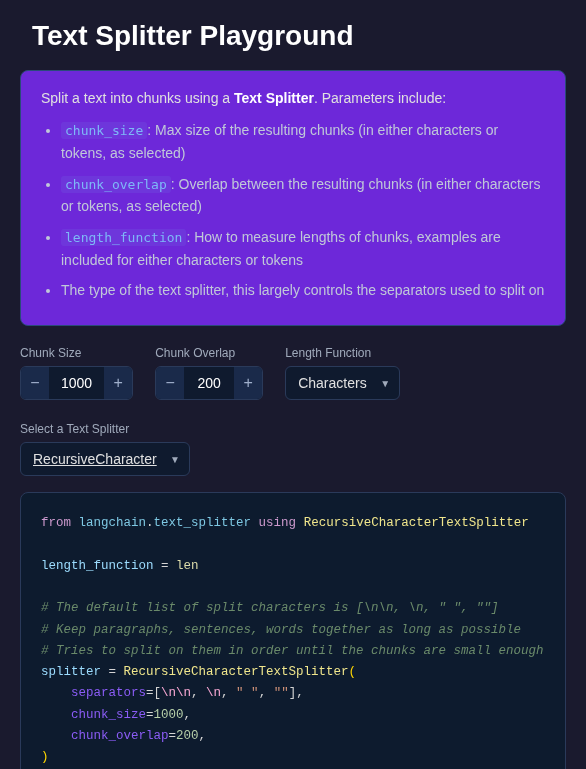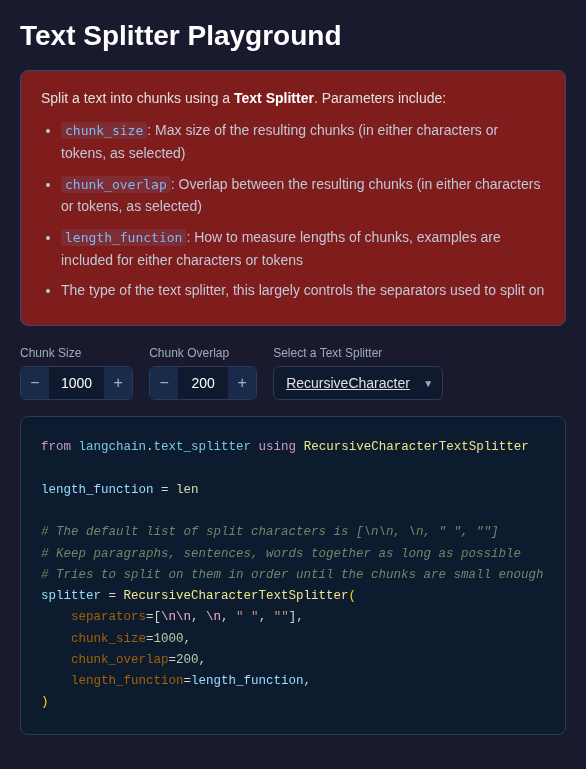--- a/index.html
+++ b/index.html
@@ -10,23 +10,24 @@
       font-size: 14px;
       min-height: 769px;
       width: 586px;
       padding: 20px;
     }
     h1 {
       color: #ffffff;
       font-size: 28px;
       font-weight: 800;
       margin-bottom: 18px;
+      margin-left: 12px;
     }
     .info-box {
-      background: #7f1d1d;
+      background: #6d28d9;
       border: 1px solid #2a4a7a;
       border-radius: 8px;
       padding: 16px 20px;
       margin-bottom: 20px;
       line-height: 1.6;
     }
     .info-box p {
       margin-bottom: 10px;
     }
     .info-box strong {
@@ -44,21 +45,21 @@
     .info-box ul li code {
       color: #7eb8f7;
       background: rgba(126,184,247,0.1);
       padding: 1px 4px;
       border-radius: 3px;
       font-family: monospace;
       font-size: 13px;
     }
     .controls-row {
       display: flex;
-      gap: 16px;
+      gap: 22px;
       align-items: flex-start;
       margin-bottom: 16px;
       flex-wrap: wrap;
     }
     .control-group {
       display: flex;
       flex-direction: column;
       gap: 6px;
     }
     .control-label {
@@ -131,21 +132,21 @@
       line-height: 1.7;
       overflow-x: auto;
     }
     .code-line { white-space: pre; }
     .kw-from { color: #cc99cd; }
     .kw-import { color: #cc99cd; }
     .mod-name { color: #7ec8e3; }
     .cls-name { color: #f0e68c; }
     .comment { color: #6a8a6a; font-style: italic; }
     .var-name { color: #9cdcfe; }
-    .param-name { color: #a16207; }
+    .param-name { color: #8b5cf6; }
     .number { color: #b5cea8; }
     .string { color: #ce9178; }
     .fn-name { color: #dcdcaa; }
     .paren { color: #ffd700; }
     .bracket { color: #f9a8d4; }
     .text-white { color: #d4d4d4; }
   </style>
 </head>
 <body>
 
@@ -175,20 +176,29 @@
 
   <div class="control-group">
     <span class="control-label">Chunk Overlap</span>
     <div class="stepper">
       <button class="stepper-btn">−</button>
       <span class="stepper-value">200</span>
       <button class="stepper-btn">+</button>
     </div>
   </div>
 
+  <div class="control-group">
+    <span class="control-label">Length Function</span>
+    <div class="select-wrapper">
+      <select>
+        <option>Characters</option>
+        <option>Tokens</option>
+      </select>
+    </div>
+  </div>
 
   <div class="control-group">
     <span class="control-label">Select a Text Splitter</span>
     <div class="select-wrapper">
       <select style="min-width:160px;text-decoration:underline;">
         <option>RecursiveCharacter</option>
         <option>Character</option>
         <option>Markdown</option>
         <option>Python</option>
         <option>JS</option>
@@ -202,16 +212,15 @@
   <div class="code-line">&nbsp;</div>
   <div class="code-line"><span class="var-name">length_function</span> <span class="text-white">= </span><span class="fn-name">len</span></div>
   <div class="code-line">&nbsp;</div>
   <div class="code-line"><span class="comment"># The default list of split characters is [\n\n, \n, " ", ""]</span></div>
   <div class="code-line"><span class="comment"># Keep paragraphs, sentences, words together as long as possible</span></div>
   <div class="code-line"><span class="comment"># Tries to split on them in order until the chunks are small enough</span></div>
   <div class="code-line"><span class="var-name">splitter</span> <span class="text-white">= </span><span class="cls-name">RecursiveCharacterTextSplitter</span><span class="paren">(</span></div>
   <div class="code-line">    <span class="param-name">separators</span><span class="text-white">=[</span><span class="bracket">\n\n</span><span class="text-white">, </span><span class="bracket">\n</span><span class="text-white">, </span><span class="string">" "</span><span class="text-white">, </span><span class="string">""</span><span class="text-white">],</span></div>
   <div class="code-line">    <span class="param-name">chunk_size</span><span class="text-white">=</span><span class="number">1000</span><span class="text-white">,</span></div>
   <div class="code-line">    <span class="param-name">chunk_overlap</span><span class="text-white">=</span><span class="number">200</span><span class="text-white">,</span></div>
-  <div class="code-line">    <span class="param-name">length_function</span><span class="text-white">=</span><span class="var-name">length_function</span><span class="text-white">,</span></div>
   <div class="code-line"><span class="paren">)</span></div>
 
 </div>
 
 </body></html>

